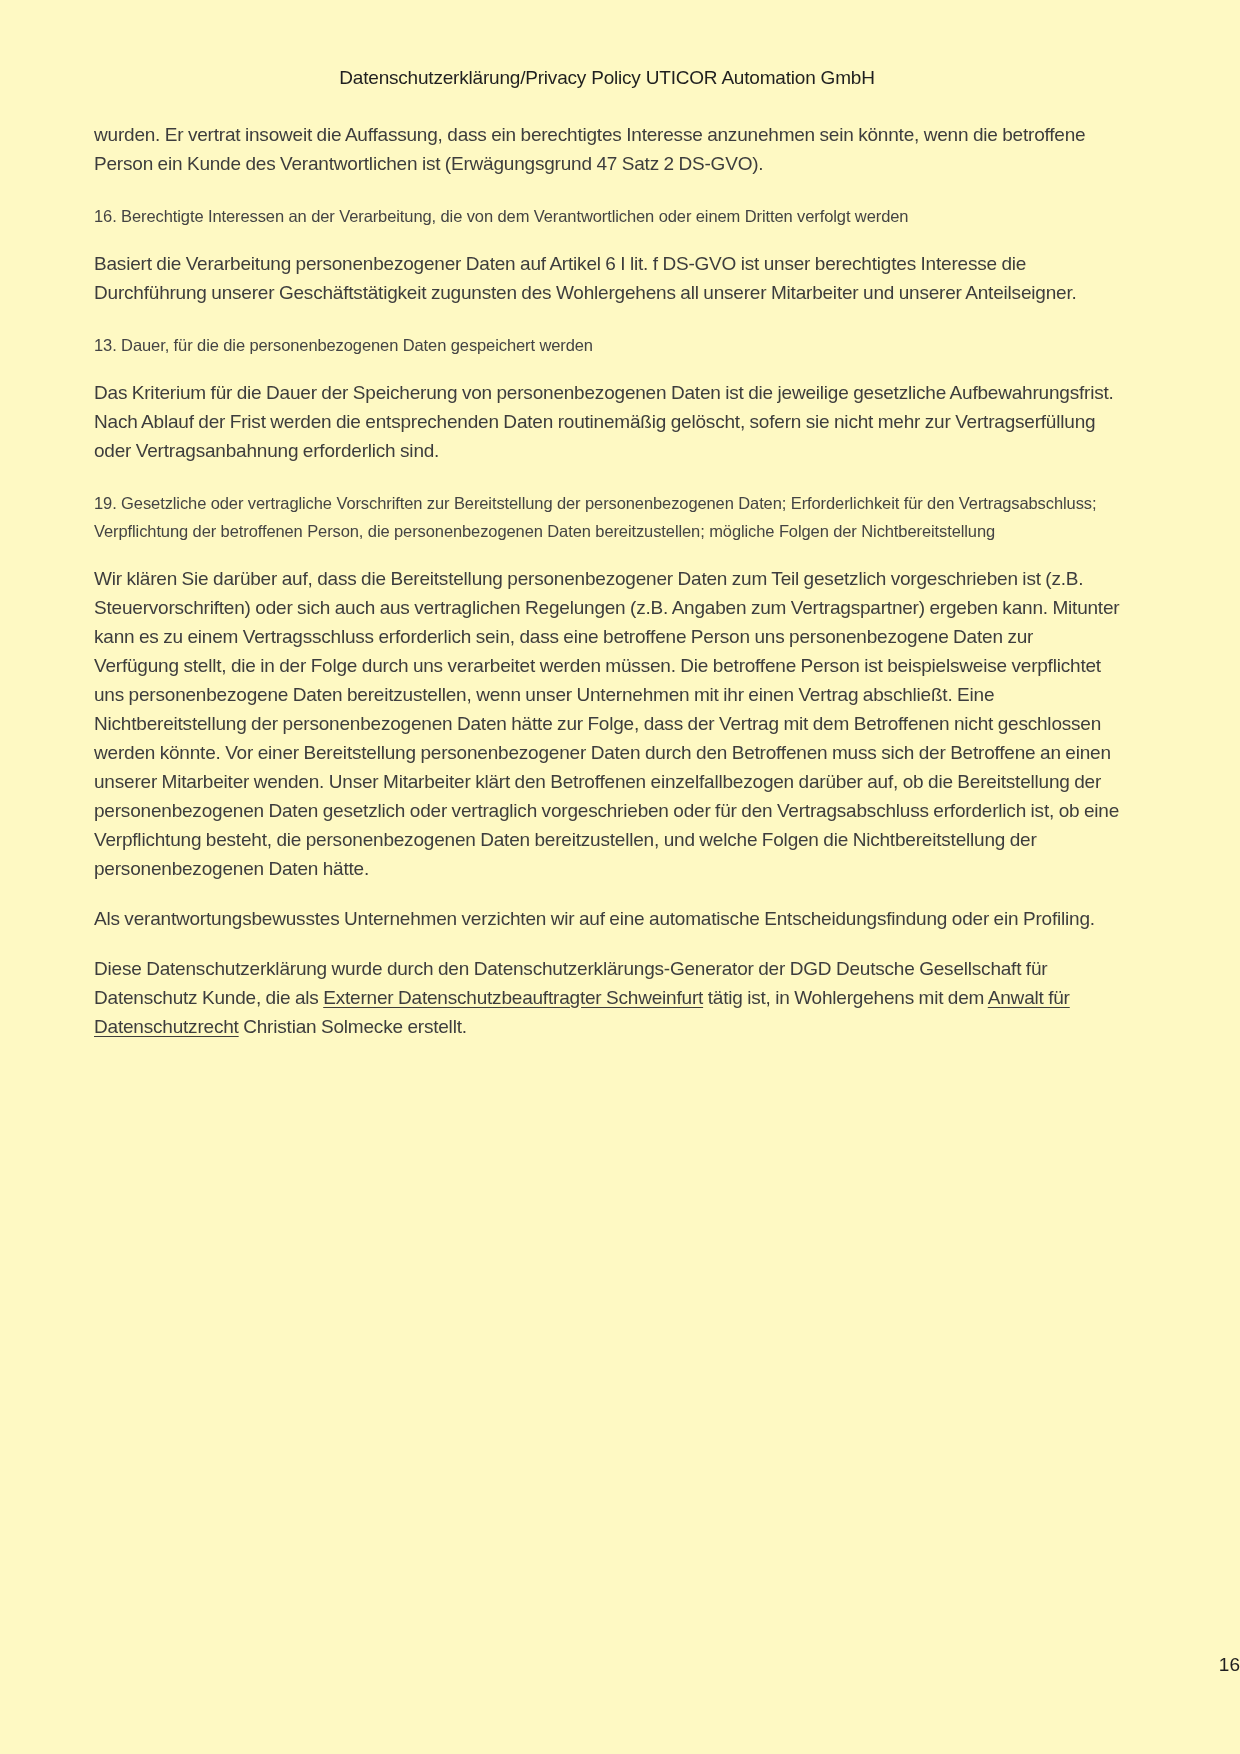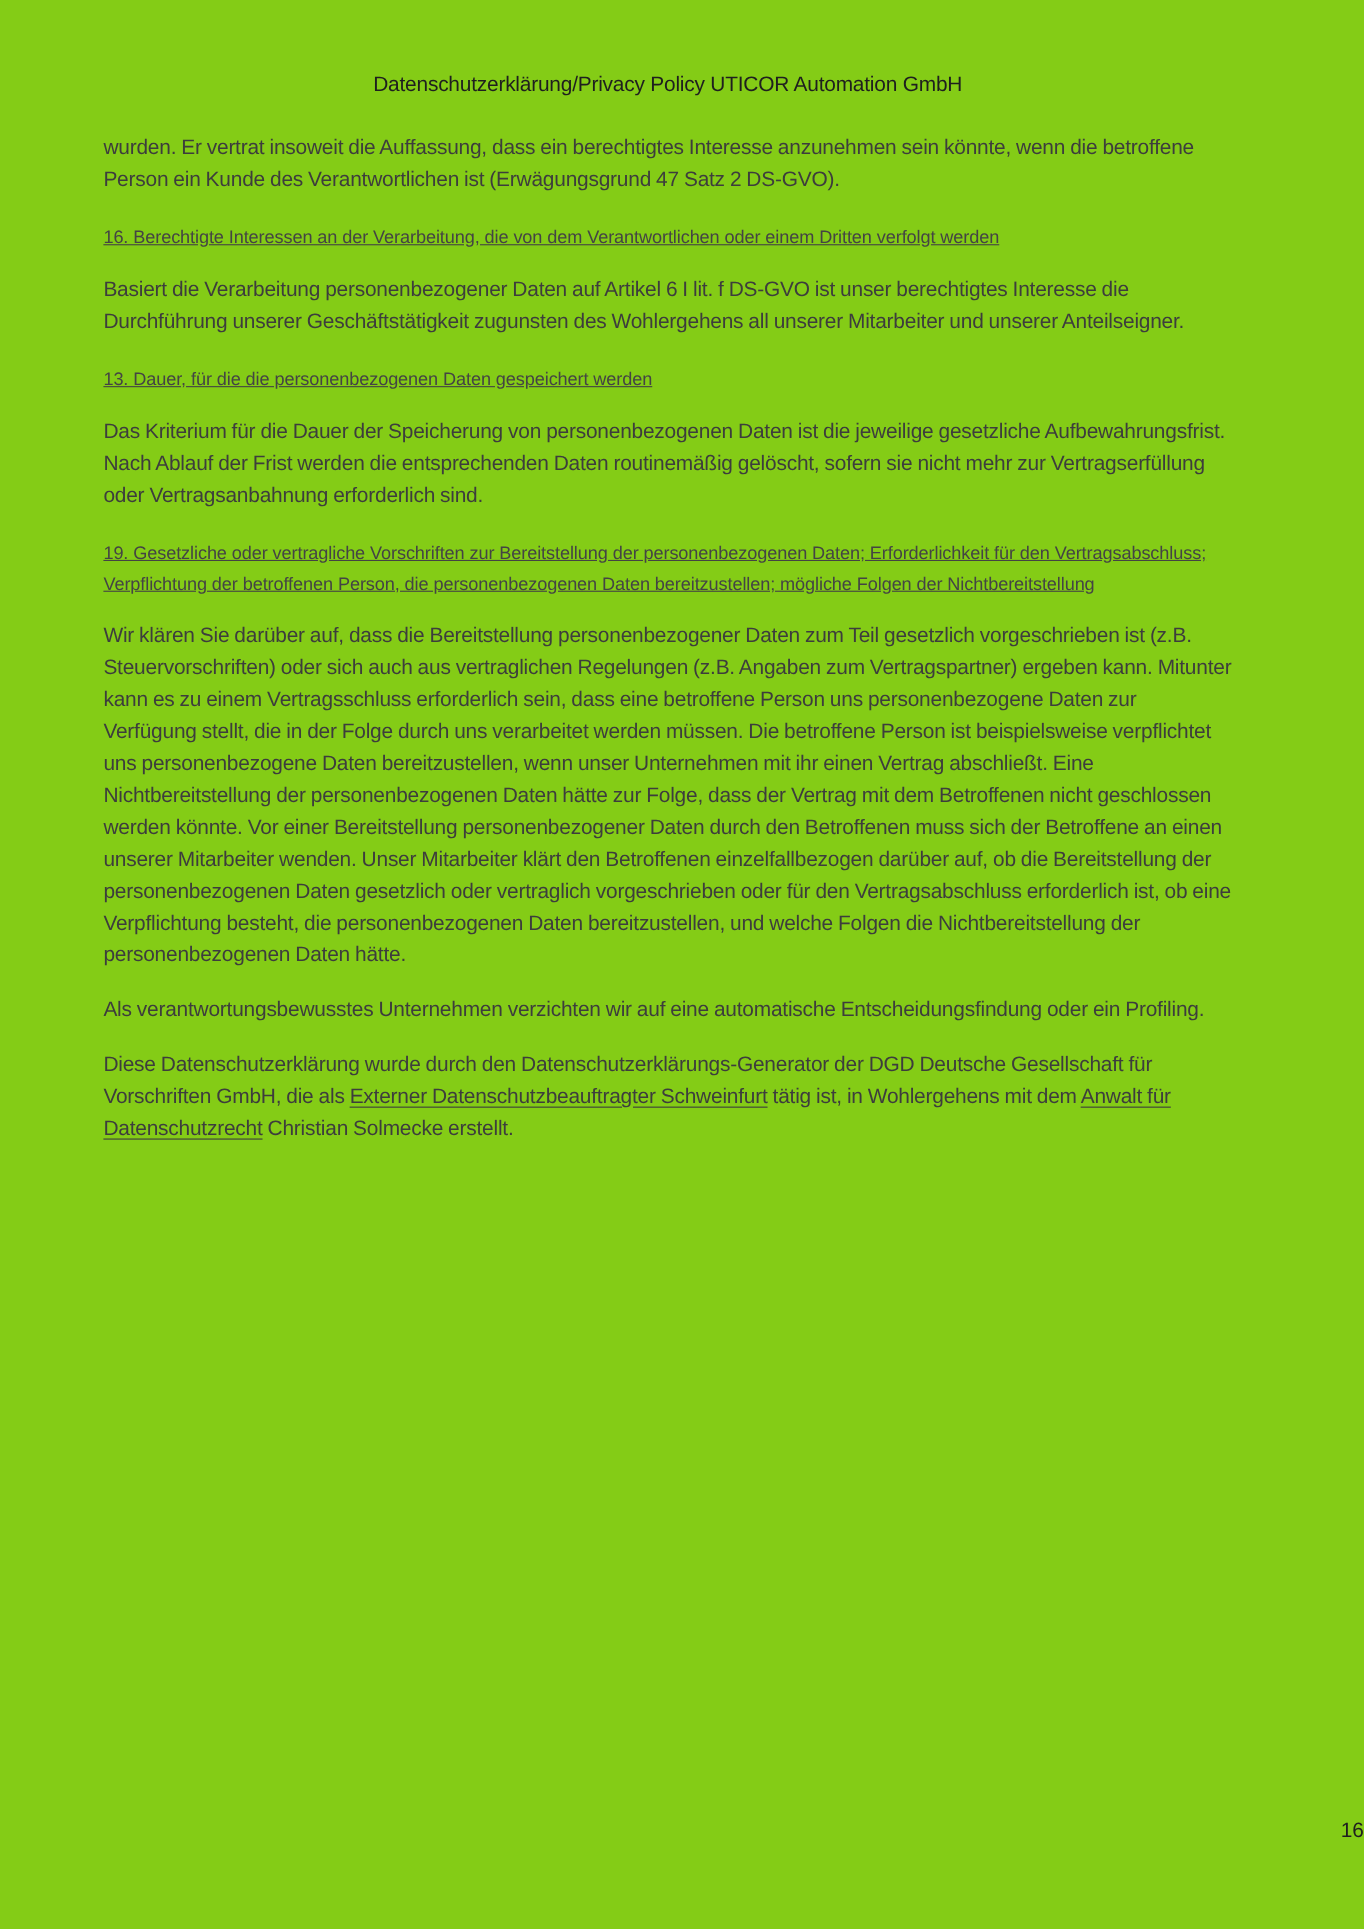--- a/index.html
+++ b/index.html
@@ -8,21 +8,21 @@
     width: 1240px;
     height: 1754px;
     position: relative;
     font-family: "Liberation Sans", sans-serif;
     color: #3d3d3d;
     overflow: hidden;
   }
   .page {
     position: absolute;
     inset: 0;
-    background: #84cc16;
+    background: #fef9c3;
     padding: 64px 120px 0 94px;
   }
   .doc-header {
     text-align: center;
     font-size: 19px;
     line-height: 28px;
     color: #1f1f1f;
     margin-bottom: 28px;
     letter-spacing: -0.2px;
   }
@@ -34,21 +34,20 @@
     letter-spacing: -0.2px;
     word-spacing: -0.5px;
   }
   .section-heading {
     font-size: 16.5px;
     line-height: 28px;
     font-weight: 400;
     color: #444444;
     margin: 24px 0 19px 0;
     letter-spacing: -0.1px;
-    text-decoration: underline;
   }
   .doc-link {
     color: inherit;
     text-decoration: underline;
     text-underline-offset: 3px;
     cursor: pointer;
   }
   .page-footer {
     position: absolute;
     left: 0;
@@ -76,17 +75,17 @@
 
   <p class="body-para">Das Kriterium für die Dauer der Speicherung von personenbezogenen Daten ist die jeweilige gesetzliche Aufbewahrungsfrist. Nach Ablauf der Frist werden die entsprechenden Daten routinemäßig gelöscht, sofern sie nicht mehr zur Vertragserfüllung oder Vertragsanbahnung erforderlich sind.</p>
 
   <h2 class="section-heading">19. Gesetzliche oder vertragliche Vorschriften zur Bereitstellung der personenbezogenen Daten; Erforderlichkeit für den Vertragsabschluss; Verpflichtung der betroffenen Person, die personenbezogenen Daten bereitzustellen; mögliche Folgen der Nichtbereitstellung</h2>
 
   <p class="body-para">Wir klären Sie darüber auf, dass die Bereitstellung personenbezogener Daten zum Teil gesetzlich vorgeschrieben ist (z.B. Steuervorschriften) oder sich auch aus vertraglichen Regelungen (z.B. Angaben zum Vertragspartner) ergeben kann. Mitunter kann es zu einem Vertragsschluss erforderlich sein, dass eine betroffene Person uns personenbezogene Daten zur Verfügung stellt, die in der Folge durch uns verarbeitet werden müssen. Die betroffene Person ist beispielsweise verpflichtet uns personenbezogene Daten bereitzustellen, wenn unser Unternehmen mit ihr einen Vertrag abschließt. Eine Nichtbereitstellung der personenbezogenen Daten hätte zur Folge, dass der Vertrag mit dem Betroffenen nicht geschlossen werden könnte. Vor einer Bereitstellung personenbezogener Daten durch den Betroffenen muss sich der Betroffene an einen unserer Mitarbeiter wenden. Unser Mitarbeiter klärt den Betroffenen einzelfallbezogen darüber auf, ob die Bereitstellung der personenbezogenen Daten gesetzlich oder vertraglich vorgeschrieben oder für den Vertragsabschluss erforderlich ist, ob eine Verpflichtung besteht, die personenbezogenen Daten bereitzustellen, und welche Folgen die Nichtbereitstellung der personenbezogenen Daten hätte.</p>
 
 
   <p class="body-para">Als verantwortungsbewusstes Unternehmen verzichten wir auf eine automatische Entscheidungsfindung oder ein Profiling.</p>
 
-  <p class="body-para"><span>Diese Datenschutzerklärung wurde durch den Datenschutzerklärungs-Generator der DGD Deutsche Gesellschaft für Vorschriften GmbH, die als </span><span class="doc-link">Externer Datenschutzbeauftragter Schweinfurt</span><span> tätig ist, in Wohlergehens mit dem </span><span class="doc-link">Anwalt für Datenschutzrecht</span><span> Christian Solmecke erstellt.</span></p>
+  <p class="body-para"><span>Diese Datenschutzerklärung wurde durch den Datenschutzerklärungs-Generator der DGD Deutsche Gesellschaft für Datenschutz Kunde, die als </span><span class="doc-link">Externer Datenschutzbeauftragter Schweinfurt</span><span> tätig ist, in Wohlergehens mit dem </span><span class="doc-link">Anwalt für Datenschutzrecht</span><span> Christian Solmecke erstellt.</span></p>
 
   <div class="page-footer">16</div>
 
 </div>
 
 </body></html>

